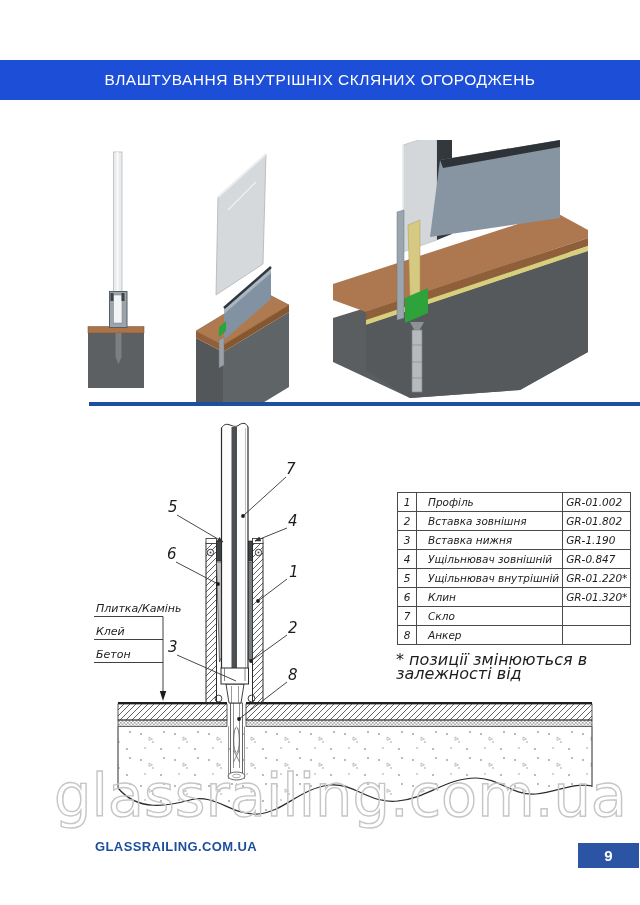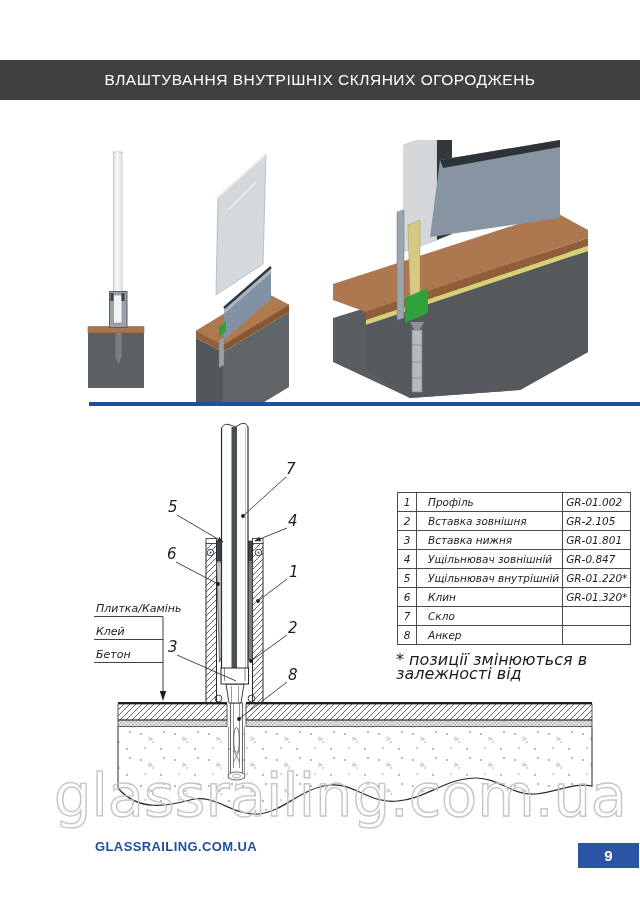--- a/index.html
+++ b/index.html
@@ -1,18 +1,18 @@
 <!DOCTYPE html>
 <html><head>
 <meta charset="utf-8">
 <style>
   html,body{margin:0;padding:0;background:#ffffff;}
   #page{position:relative;width:640px;height:905px;background:#fff;overflow:hidden;
         font-family:"Liberation Sans",sans-serif;}
-  .header-bar{position:absolute;top:60px;left:0;width:640px;height:40px;background:#404040;}
+  .header-bar{position:absolute;top:60px;left:0;width:640px;height:40px;background:#1d4ed8;}
   .header-bar span{display:block;text-align:center;line-height:40px;color:#ffffff;
         font-size:15.5px;letter-spacing:.5px;}
   .section-title{position:absolute;top:117px;left:88px;font-size:13.5px;font-weight:bold;color:#111;}
   .divider{position:absolute;top:402px;left:89px;width:551px;height:4px;background:#1d4f9f;}
   svg{position:absolute;left:0;}
   #renders{top:140px;}
   #drawing{top:408px;}
   .dtext{font-family:"DejaVu Sans",sans-serif;font-style:italic;fill:#1c1c1c;}
   .callout{font-size:15px;}
   .layerlab{font-size:11px;}
@@ -237,26 +237,26 @@
   <table class="parts-table">
     <tbody>
       <tr>
         <td class="c-num">1</td>
         <td class="c-name">Профіль</td>
         <td class="c-code">GR-01.002</td>
       </tr>
       <tr>
         <td class="c-num">2</td>
         <td class="c-name">Вставка зовнішня</td>
-        <td class="c-code">GR-2.105</td>
+        <td class="c-code">GR-01.802</td>
       </tr>
       <tr>
         <td class="c-num">3</td>
         <td class="c-name">Вставка нижня</td>
-        <td class="c-code">GR-01.801</td>
+        <td class="c-code">GR-1.190</td>
       </tr>
       <tr>
         <td class="c-num">4</td>
         <td class="c-name">Ущільнювач зовнішній</td>
         <td class="c-code">GR-0.847</td>
       </tr>
       <tr>
         <td class="c-num">5</td>
         <td class="c-name">Ущільнювач внутрішній</td>
         <td class="c-code">GR-01.220*</td>

